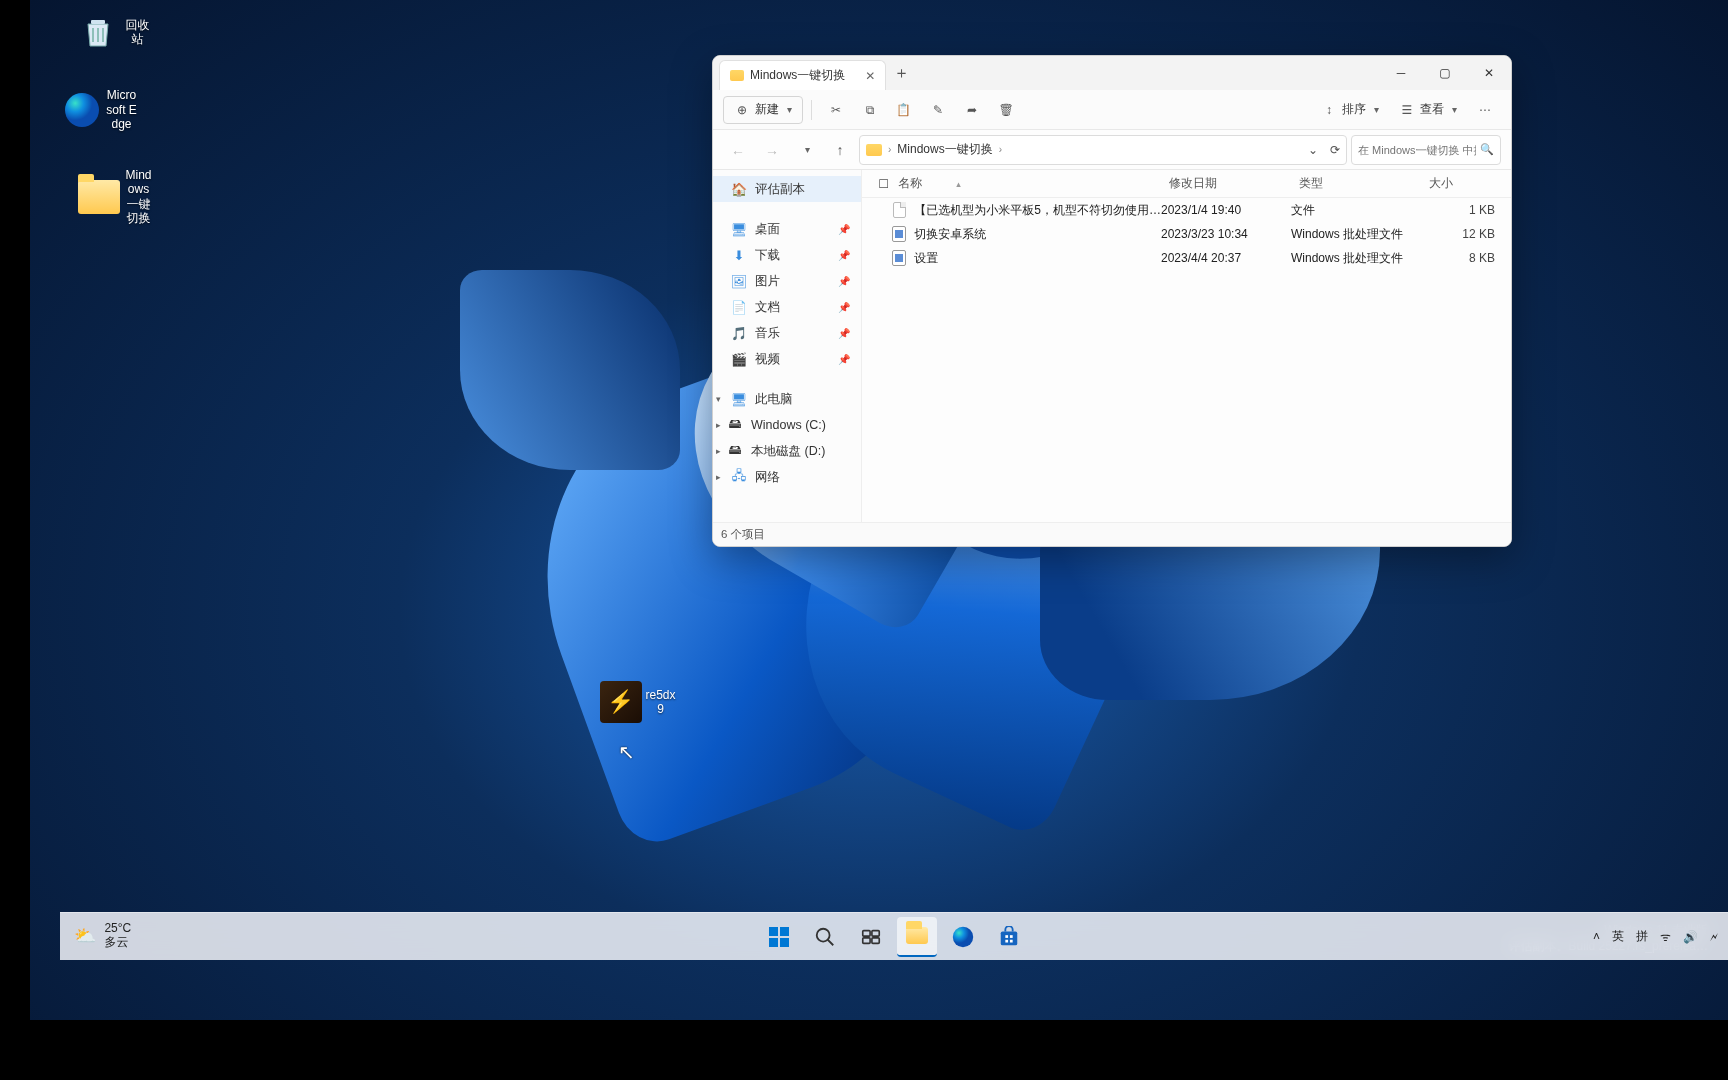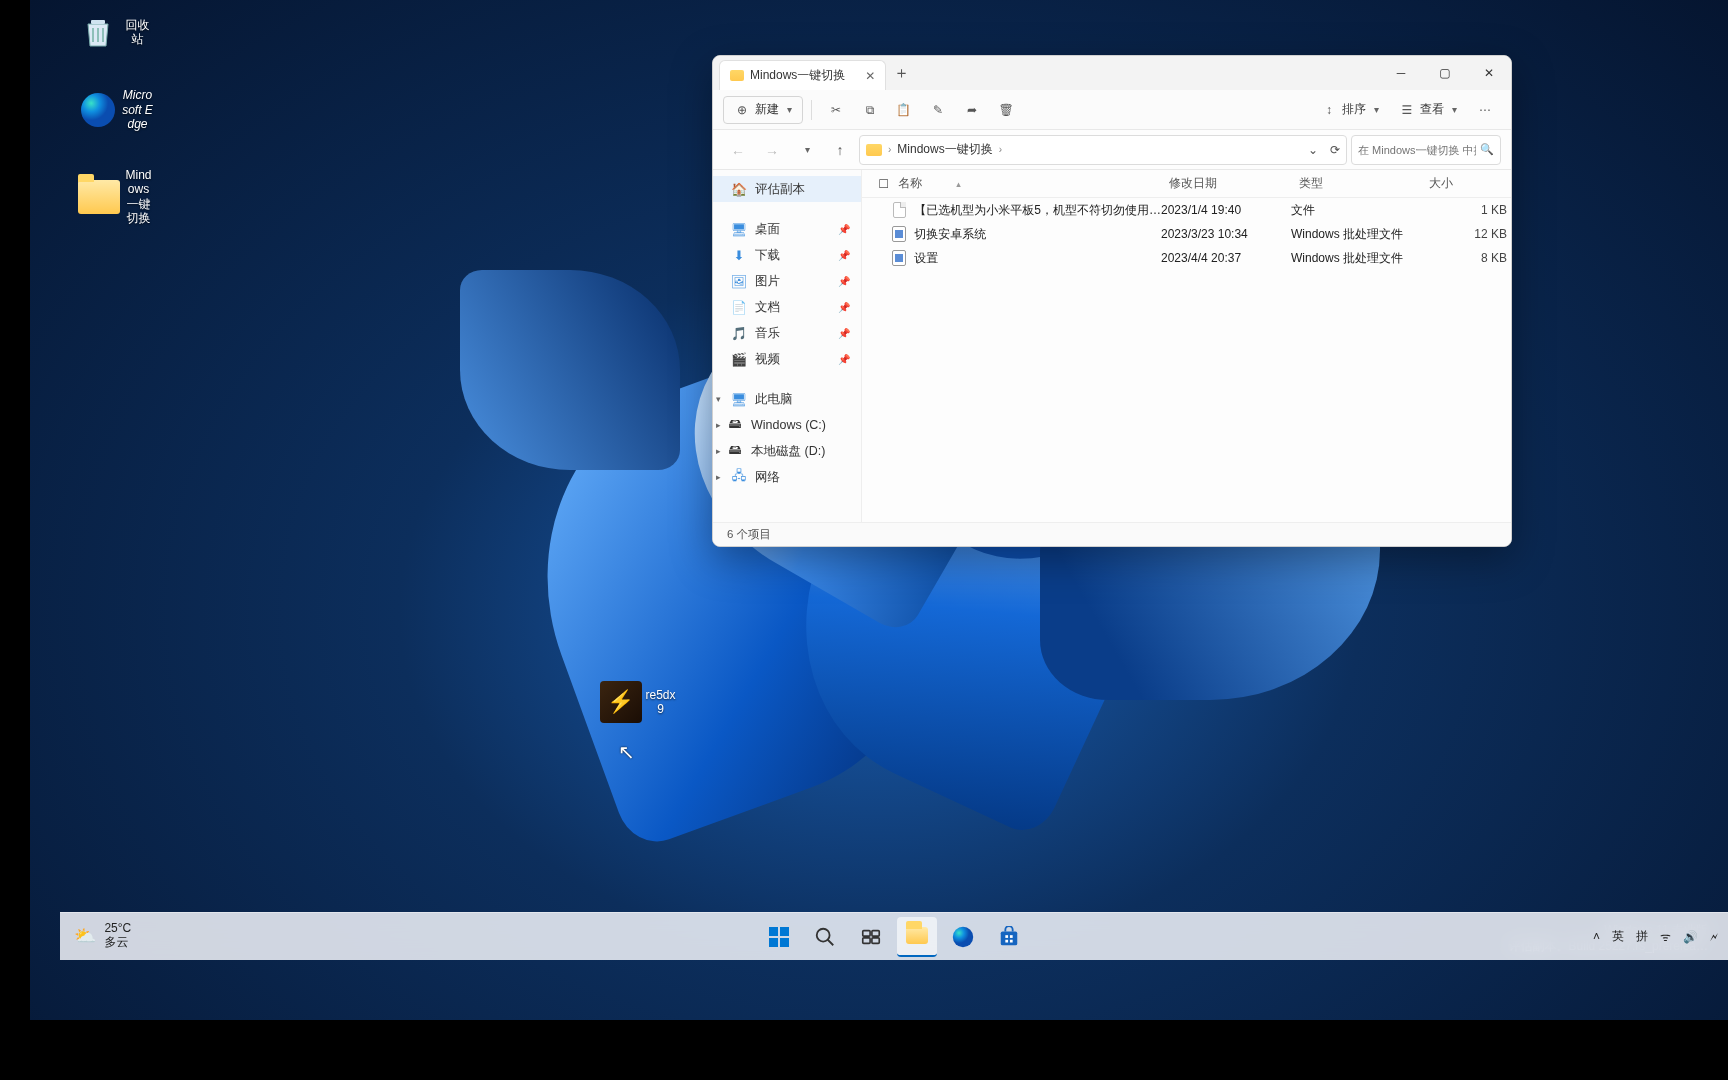--- a/index.html
+++ b/index.html
@@ -20,21 +20,21 @@
 .p3 { width: 260px; height: 300px; left: 680px; top: 300px; background: linear-gradient(170deg,#cfe7ff 0%,#3a88e8 50%,#0a4aa0 100%); transform: rotate(-60deg); }
 .p4 { width: 220px; height: 260px; left: 900px; top: 310px; background: linear-gradient(120deg,#7fbdff 0%,#0d4fb0 80%); transform: rotate(50deg); border-radius: 50% 20% 50% 20%; }
 .p5 { width: 300px; height: 340px; left: 1030px; top: 380px; background: linear-gradient(150deg,#5aa3ef 0%,#0a3d89 80%); transform: rotate(90deg); border-radius: 20% 50% 20% 50%; }
 .p6 { width: 200px; height: 220px; left: 440px; top: 260px; background: linear-gradient(150deg,#4a90e0 0%,#082e6a 100%); transform: rotate(-90deg); }
 
 
 .desk-icon { position: absolute; width: 76px; display: flex; align-items: center; gap: 3px; cursor: pointer; }
 .desk-icon .ic { width: 44px; height: 44px; display: flex; align-items: center; justify-content: center; }
 .desk-icon .lbl { color: #fff; font-size: 12px; text-align: center; text-shadow: 0 1px 2px rgba(0,0,0,.7); line-height: 1.2; word-break: break-all; }
 .di-recycle { left: 48px; top: 10px; }
-.di-edge    { left: 48px; top: 88px; font-style: italic; }
+.di-edge    { left: 32px; top: 88px; }
 .di-folder  { left: 48px; top: 168px; }
 .di-game    { left: 570px; top: 680px; }
 
 .recycle-svg { width: 40px; height: 40px; }
 .edge-svg { width: 40px; height: 40px; }
 .folder-ico { width: 42px; height: 34px; background: linear-gradient(#ffe9a6,#ffc94f); border-radius: 3px; position: relative; }
 .folder-ico:before { content:""; position:absolute; left:0; top:-6px; width:16px; height:8px; background:#ffd766; border-radius:2px 2px 0 0; }
 .game-ico { width: 42px; height: 42px; background: linear-gradient(135deg,#3a2410,#1a0d05); border-radius:4px; display:flex; align-items:center; justify-content:center; color:#ffb347; font-size:22px; }
 
 
@@ -88,29 +88,29 @@
 .nav-sub { padding-left: 14px; }
 .nav-spacer { height: 14px; }
 
 .listpane { flex:1; display:flex; flex-direction:column; }
 .list-head { height:28px; display:flex; align-items:center; border-bottom:1px solid #eee; font-size:12px; color:#555; padding-left:8px; }
 .list-head .col { padding:0 8px; display:flex; align-items:center; gap:4px; }
 .list-head .cb { width:20px; }
 .col-name { flex:1; }
 .col-date { width:130px; }
 .col-type { width:130px; }
-.col-size { width:90px; text-align:right; padding-right:4px; }
+.col-size { width:90px; text-align:right; padding-right:16px; }
 .list-rows { flex:1; overflow:auto; }
 .row { height:24px; display:flex; align-items:center; font-size:12px; color:#222; padding-left:8px; cursor:pointer; }
 .row .cb { width:20px; }
 .row .r-ico { width:18px; height:18px; margin-right:6px; display:flex; align-items:center; justify-content:center; }
 .row .col-name { flex:1; display:flex; align-items:center; overflow:hidden; white-space:nowrap; text-overflow:ellipsis; }
 .row .col-size { color:#444; }
 
-.statusbar { height:24px; border-top:1px solid #eee; display:flex; align-items:center; padding:0 14px; font-size:11.5px; color:#555; background:#fafafa; }
+.statusbar { height:24px; border-top:1px solid #eee; display:flex; align-items:center; padding:0 8px; font-size:11.5px; color:#555; background:#fafafa; }
 
 
 .fi-folder { width:16px; height:12px; background:linear-gradient(#ffd766,#ffc94f); border-radius:2px; }
 .fi-file { width:13px; height:16px; border:1px solid #bbb; background:#fff; border-radius:2px; position:relative; }
 .fi-file:before { content:""; position:absolute; right:-1px; top:-1px; width:5px; height:5px; background:#eee; border-left:1px solid #bbb; border-bottom:1px solid #bbb; }
 .fi-disc { width:15px; height:15px; border-radius:50%; background:radial-gradient(circle,#fff 28%,#bcd 30%,#89a 70%); border:1px solid #889; }
 .fi-bat { width:14px; height:16px; background:#fff; border:1px solid #999; border-radius:2px; position:relative; }
 .fi-bat:after { content:""; position:absolute; left:2px; top:3px; width:8px; height:8px; background:#5b8dd6; }
 .fi-txt { width:13px; height:16px; border:1px solid #bbb; background:#fff; border-radius:2px; }
 

